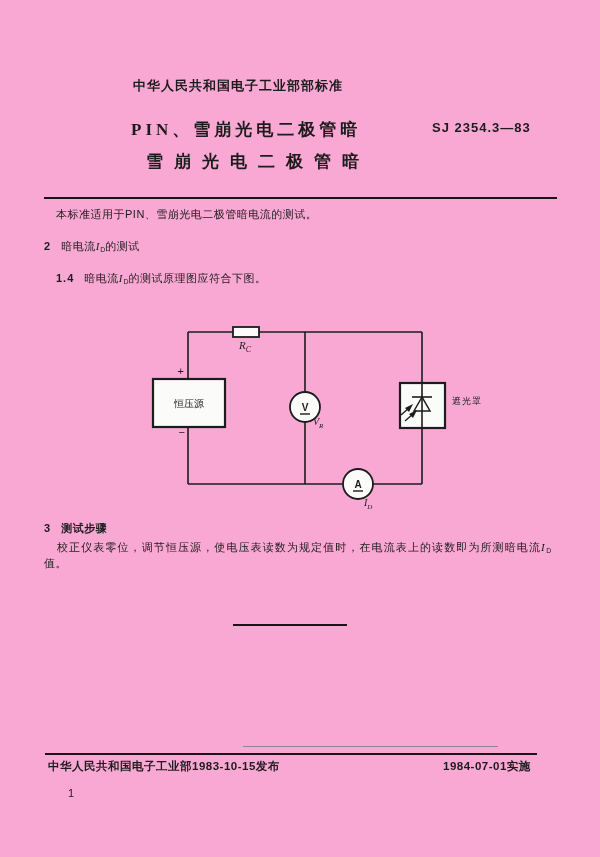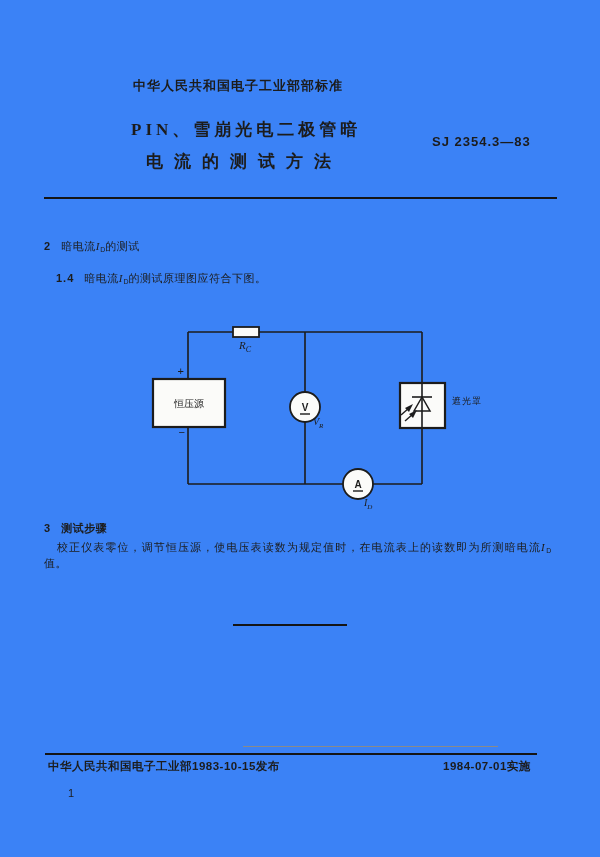--- a/index.html
+++ b/index.html
@@ -1,48 +1,51 @@
 <!DOCTYPE html>
 <html><head>
 <meta charset="utf-8">
 <style>
   html,body{margin:0;padding:0;background:#e8e8e6;}
   .page{
     position:relative;width:600px;height:857px;margin:0 auto;
-    background:#3b82f6;color:#1c1c1c;overflow:hidden;
+    background:#f9a8d4;color:#1c1c1c;overflow:hidden;
     font-family:"Liberation Sans",sans-serif;
     text-align:right;
   }
   .abs{position:absolute;white-space:nowrap;}
   .org-line{font-size:13px;font-weight:bold;letter-spacing:1px;}
   .title1{font-size:17px;font-weight:bold;letter-spacing:4px;font-family:Liberation Serif, serif;}
   .title2{font-size:17px;font-weight:bold;letter-spacing:11px;}
-  .std-no{font-size:13px;font-weight:bold;letter-spacing:1px;margin-top:14px;}
+  .std-no{font-size:13px;font-weight:bold;letter-spacing:1px;}
   .rule{background:#151515;}
   .bl{font-size:11px;letter-spacing:0.5px;}
   .num{font-weight:bold;margin-right:10px;letter-spacing:1px;}
   .sym{font-family:"Liberation Serif",serif;font-style:italic;font-size:11px;}
   sub{font-size:7px;vertical-align:baseline;position:relative;top:2px;left:0.5px;}
   .heading{font-weight:bold;}
   .footer-text{font-size:11.5px;font-weight:bold;letter-spacing:0.5px;}
   .page-no{font-size:11px;}
   svg text{fill:#1c1c1c;}
 </style>
 </head>
 <body>
 
 <div class="page">
 
   <div class="abs org-line" style="left:133px;top:77px;">中华人民共和国电子工业部部标准</div>
   <div class="abs title1" style="left:131px;top:118px;">PIN、雪崩光电二极管暗</div>
   <div class="abs std-no" style="left:432px;top:120px;">SJ 2354.3—83</div>
-  <div class="abs title2" style="left:146px;top:150px;">电流的测试方法</div>
+  <div class="abs title2" style="left:146px;top:150px;">雪崩光电二极管暗</div>
 
   <div class="abs rule" style="left:44px;top:197px;width:513px;height:2px;"></div>
 
+  <div class="abs bl" style="left:56px;top:207px;">
+    <span>本标准适用于PIN、雪崩光电二极管暗电流的测试。</span>
+  </div>
 
 
   <div class="abs bl" style="left:44px;top:239px;">
     <span class="num">2</span><span>暗电流</span><span class="sym">I</span><sub>D</sub><span>的测试</span>
   </div>
 
 
   <div class="abs bl" style="left:56px;top:271px;">
     <span class="num">1.4</span><span>暗电流</span><span class="sym">I</span><sub>D</sub><span>的测试原理图应符合下图。</span>
   </div>

